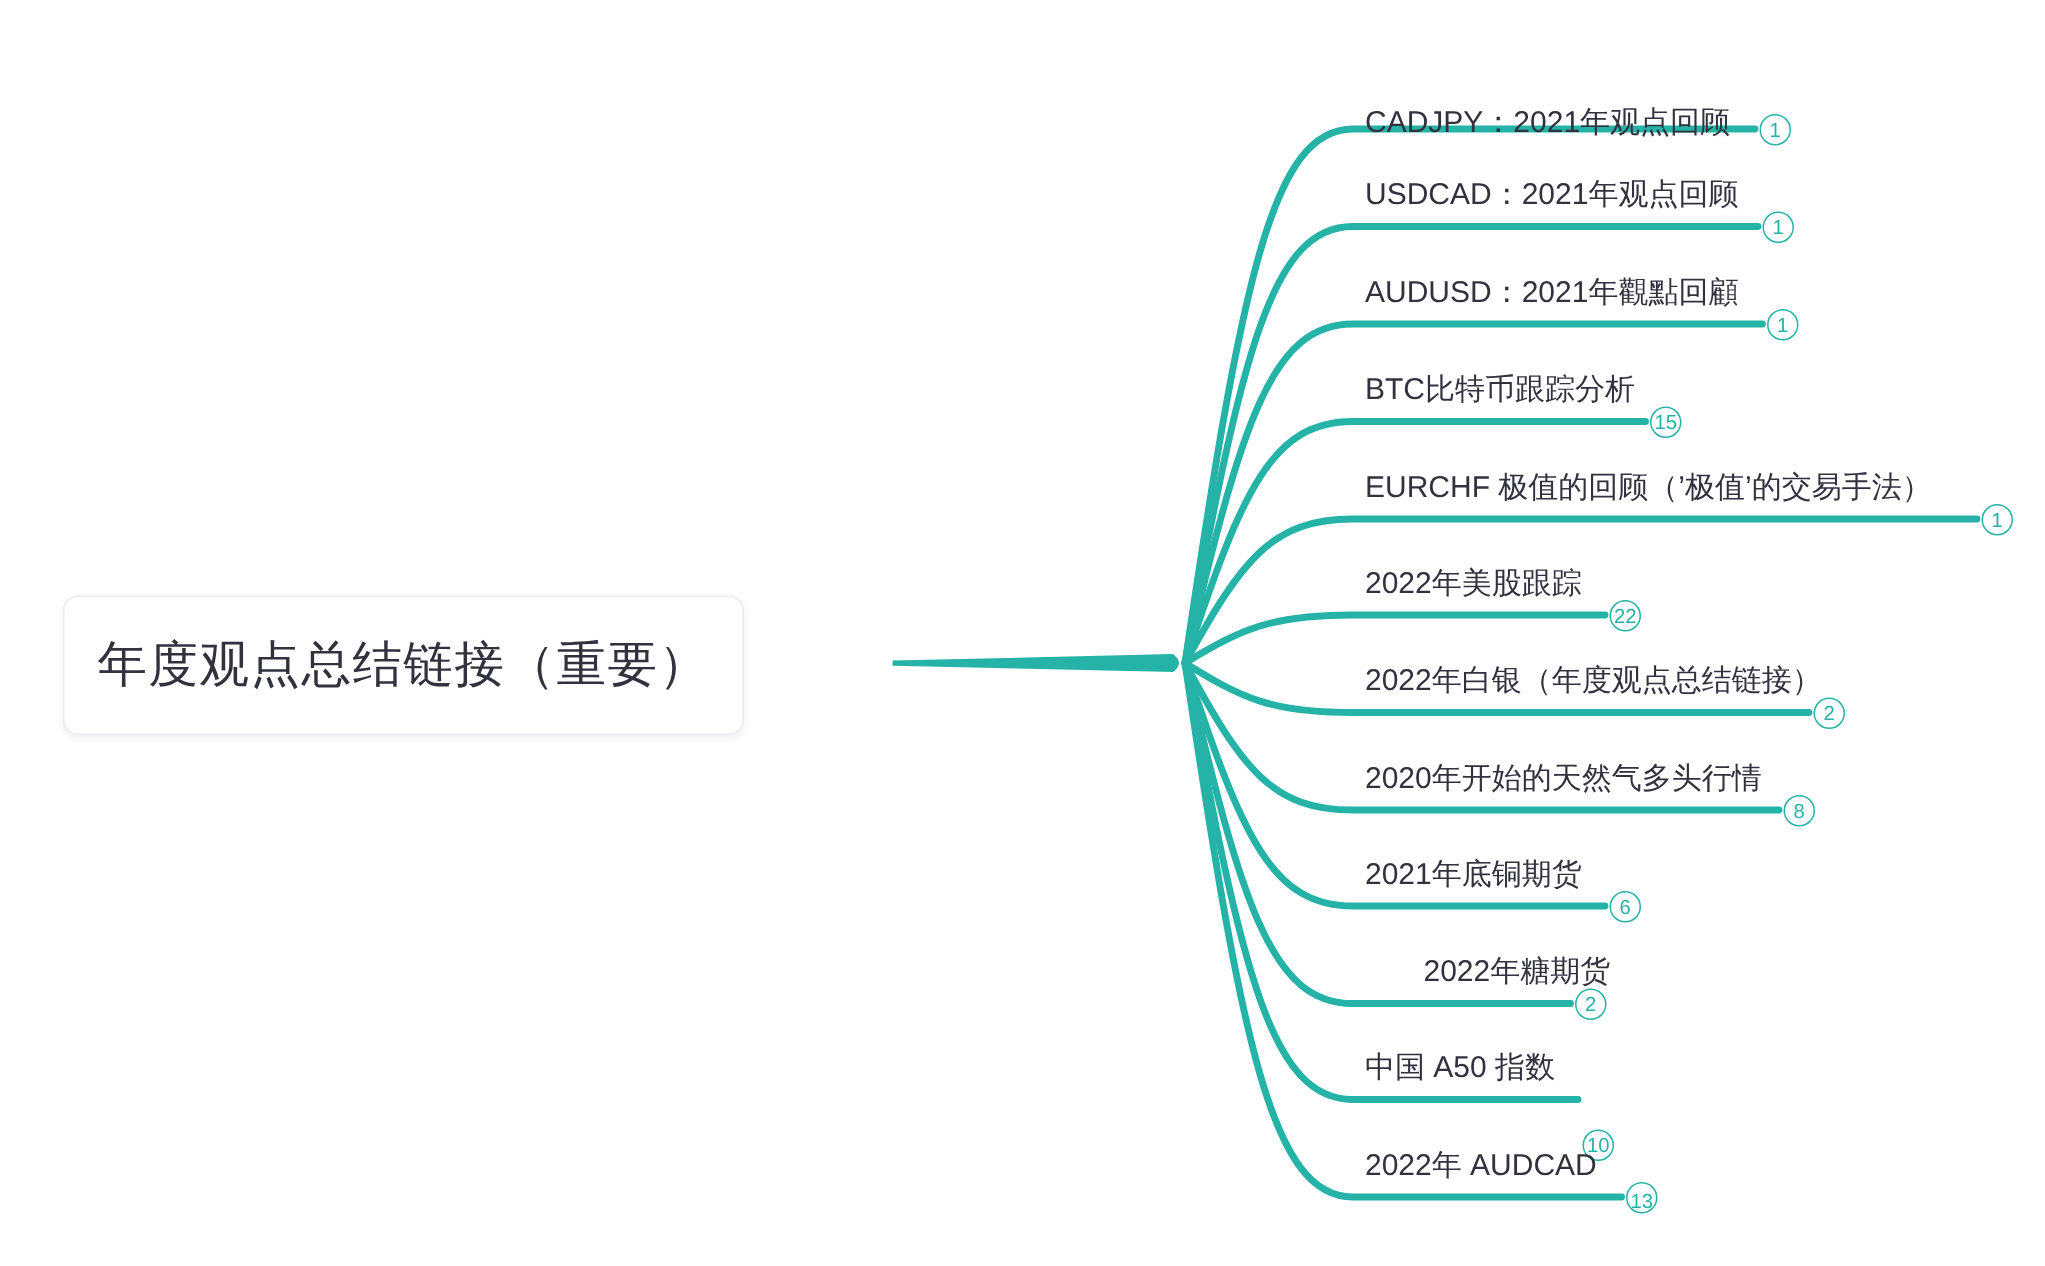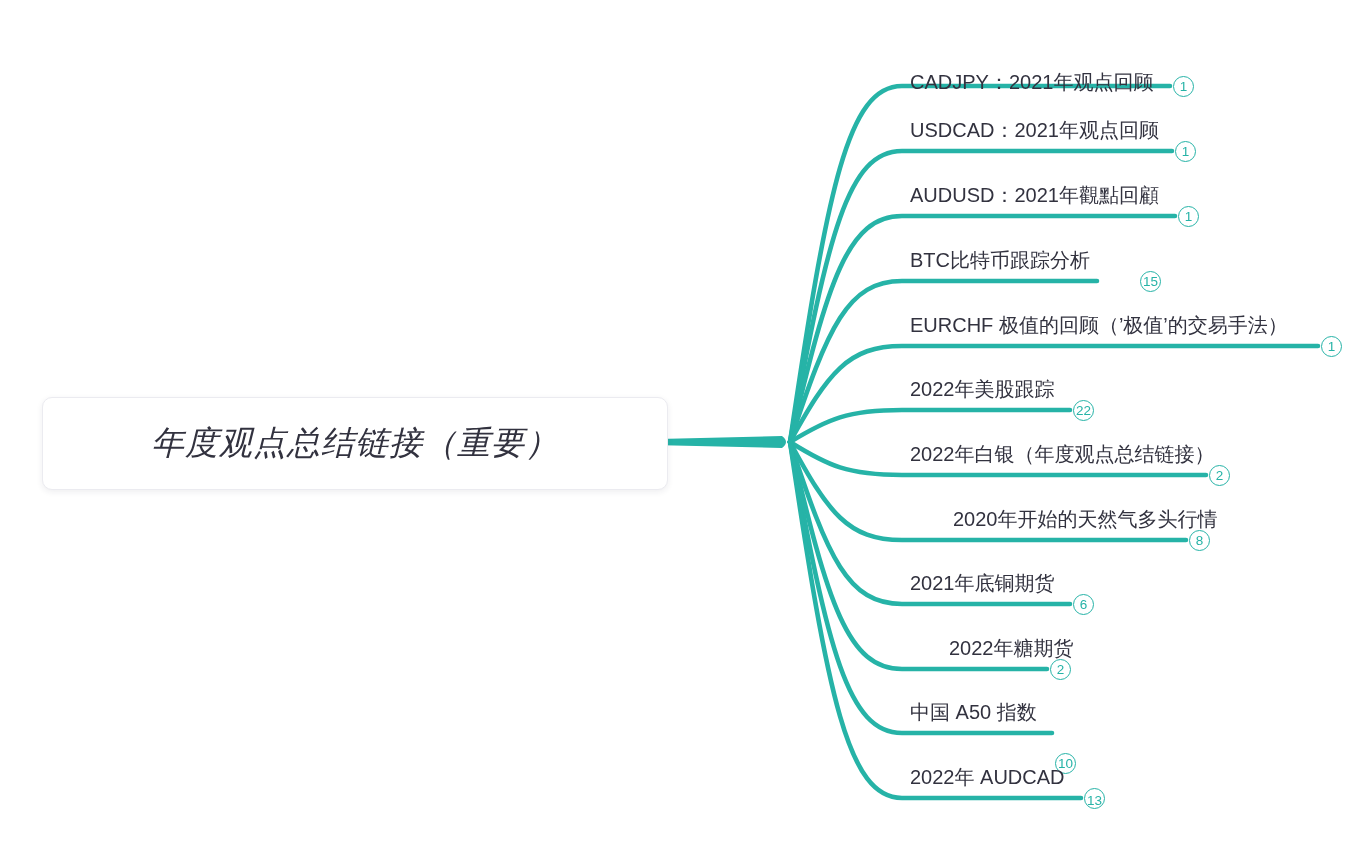--- a/index.html
+++ b/index.html
@@ -12,28 +12,27 @@
   .canvas{
     position:relative;
     width:1363px;height:844px;
     background:#fff;
     overflow:hidden;
     font-family:"Liberation Sans", sans-serif;
   }
   .links{position:absolute;left:0;top:0;width:1363px;height:844px;}
   .root-node{
     position:absolute;
-    left:42px;top:397px;width:626px;height:93px;
+    left:42px;top:397px;width:454px;height:93px;
     background:var(--node-bg);
     border:1px solid var(--node-border);
     border-radius:10px;
     box-shadow:0 2px 6px rgba(40,40,60,0.08);
     display:flex;align-items:center;justify-content:center;
     box-sizing:border-box;
-    font-style:italic;
   }
   .root-node span{
     font-size:33px;
     color:var(--text);
     white-space:nowrap;
     letter-spacing:1px;
   }
   .branch-label{
     position:absolute;
     font-size:20px;
@@ -97,21 +96,21 @@
 
     <div>
       <div class="branch-label" style="left: 910px; top: 182px;">AUDUSD：2021年觀點回顧</div>
       <div class="badge" style="left: 1178px; top: 205.5px;">
         <span>1</span>
       </div>
     </div>
 
     <div>
       <div class="branch-label" style="left: 910px; top: 247px;">BTC比特币跟踪分析</div>
-      <div class="badge" style="left: 1100px; top: 270.5px; margin-left: 40px;">
+      <div class="badge" style="left: 1100px; top: 270.5px;">
         <span>15</span>
       </div>
     </div>
 
     <div>
       <div class="branch-label" style="left: 910px; top: 312px;">EURCHF 极值的回顾（’极值’的交易手法）</div>
       <div class="badge" style="left: 1321px; top: 335.5px;">
         <span>1</span>
       </div>
     </div>
@@ -124,21 +123,21 @@
     </div>
 
     <div>
       <div class="branch-label" style="left: 910px; top: 441px;">2022年白银（年度观点总结链接）</div>
       <div class="badge" style="left: 1209px; top: 464.5px;">
         <span>2</span>
       </div>
     </div>
 
     <div>
-      <div class="branch-label" style="left: 953px; top: 506px; text-align: right;">2020年开始的天然气多头行情</div>
+      <div class="branch-label" style="left: 910px; top: 506px; text-align: right;">2020年开始的天然气多头行情</div>
       <div class="badge" style="left: 1189px; top: 529.5px;">
         <span>8</span>
       </div>
     </div>
 
     <div>
       <div class="branch-label" style="left: 910px; top: 570px;">2021年底铜期货</div>
       <div class="badge" style="left: 1073px; top: 593.5px;">
         <span>6</span>
       </div>

